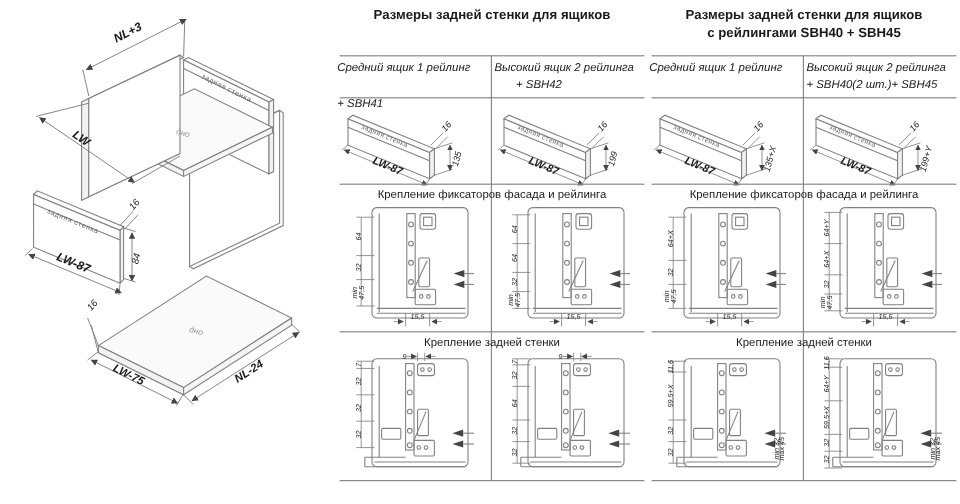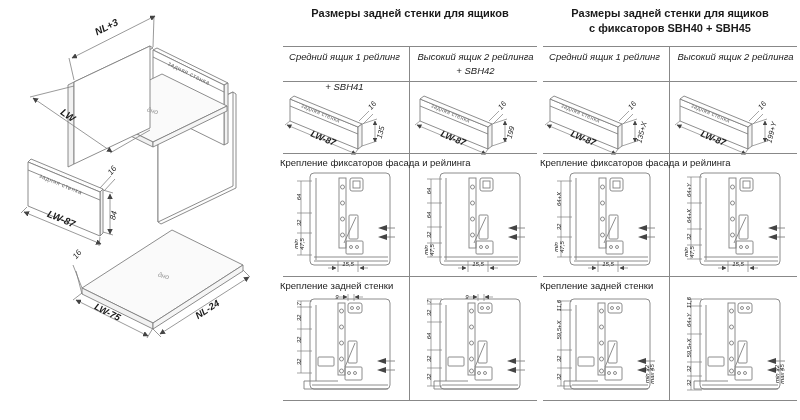--- a/index.html
+++ b/index.html
@@ -2,22 +2,22 @@
 <html><head>
 <meta charset="utf-8">
 <style>
   html,body{margin:0;padding:0;background:#fff;}
   .page{position:relative;width:800px;height:420px;background:#fff;overflow:hidden;
         font-family:"Liberation Sans",sans-serif;color:#1a1a1a;}
   .section{position:absolute;top:0;width:260px;height:420px;}
   .sec-title{position:absolute;left:0;width:100%;text-align:center;font-size:11px;font-weight:bold;line-height:14px;}
   .hline{position:absolute;left:3px;right:3px;height:1px;background:#888;}
   .vline{position:absolute;width:1px;background:#888;}
-  .hcell{position:absolute;text-align:center;font-size:9.5px;font-style:italic;line-height:13px;}
-  .grp-title{position:absolute;left:0;width:100%;font-size:9.5px;}
+  .hcell{position:absolute;font-size:9.5px;font-style:italic;line-height:13px;}
+  .grp-title{position:absolute;left:0;width:100%;text-align:center;font-size:9.5px;}
   svg{overflow:visible;}
   svg text{font-family:"Liberation Sans",sans-serif;}
   .pnl,.mdiag{position:absolute;}
   .tbold10{font-size:10px;font-weight:bold;font-style:italic;fill:#1a1a1a;text-anchor:middle;}
   .tbold9{font-size:9.5px;font-weight:bold;font-style:italic;fill:#1a1a1a;text-anchor:middle;}
   .tsmall{font-size:6px;fill:#666;letter-spacing:.5px;text-anchor:middle;}
   .tmut7{font-size:7px;font-style:italic;fill:#9a9a9a;text-anchor:middle;}
   .tital8{font-size:8px;font-style:italic;fill:#222;text-anchor:middle;}
   .tpanel{font-size:5.5px;fill:#666;letter-spacing:.4px;text-anchor:middle;}
   .tlw{font-size:9px;font-weight:bold;font-style:italic;fill:#1a1a1a;text-anchor:middle;}
@@ -182,21 +182,21 @@
     </g>
   </svg>
 
   <div class="section" style="left:280px">
     <div class="sec-title" style="top:6px">Размеры задней стенки для ящиков</div>
     <div class="hline" style="top:46px"></div>
     <div class="vline" style="left:129px;top:46px;height:354px"></div>
     <div class="hcell" style="left:1px;top:50px;width:127px">Средний ящик 1 рейлинг</div>
     <div class="hcell" style="left:1px;top:80px;width:127px">+ SBH41</div>
     <div class="hcell" style="left:132px;top:50px;width:127px">Высокий ящик 2 рейлинга</div>
-    <div class="hcell" style="left:132px;top:64px;width:127px">+ SBH42</div>
+    <div class="hcell" style="left:150px;top:64px;width:127px">+ SBH42</div>
     <div class="hline" style="top:81px"></div>
 
     <svg class="pnl" style="left:4px;top:86px" width="122" height="68" viewBox="0 0 122 68">
       <use href="#sym-panel"></use>
       <text class="tpanel" x="36" y="29" transform="rotate(22.5 36 29)">задняя стенка</text>
       <text class="tlw" x="38" y="55" transform="rotate(22.5 38 55)">LW-87</text>
       <text class="tdim8" x="90" y="21" transform="rotate(-50 90 21)">16</text>
       <text class="tdim8" x="99" y="47" transform="rotate(-75 99 47)">135</text>
     </svg>
     <svg class="pnl" style="left:134px;top:86px" width="122" height="68" viewBox="0 0 122 68">
@@ -305,25 +305,26 @@
         <text x="9" y="66" transform="rotate(-90 9 66)">32</text>
         <text x="9" y="84" transform="rotate(-90 9 84)">32</text>
       </g>
     </svg>
 
     <div class="hline" style="top:400px"></div>
   </div>
 
   <div class="section" style="left:540px">
     <div class="sec-title" style="top:6px">Размеры задней стенки для ящиков</div>
-    <div class="sec-title" style="top:21px">с фиксаторов SBH40 + SBH45</div>
+    <div class="sec-title" style="top:21px">с рейлингами SBH40 + SBH45</div>
     <div class="hline" style="top:46px"></div>
     <div class="vline" style="left:129px;top:46px;height:354px"></div>
     <div class="hcell" style="left:1px;top:50px;width:127px">Средний ящик 1 рейлинг</div>
     <div class="hcell" style="left:132px;top:50px;width:127px">Высокий ящик 2 рейлинга</div>
+    <div class="hcell" style="left:132px;top:64px;width:127px">+ SBH40(2 шт.)+ SBH45</div>
     <div class="hline" style="top:81px"></div>
 
     <svg class="pnl" style="left:4px;top:86px" width="122" height="68" viewBox="0 0 122 68">
       <use href="#sym-panel"></use>
       <text class="tpanel" x="36" y="29" transform="rotate(22.5 36 29)">задняя стенка</text>
       <text class="tlw" x="38" y="55" transform="rotate(22.5 38 55)">LW-87</text>
       <text class="tdim8" x="90" y="21" transform="rotate(-50 90 21)">16</text>
       <text class="tdim8" x="100" y="47" transform="rotate(-75 100 47)">135+X</text>
     </svg>
     <svg class="pnl" style="left:134px;top:86px" width="122" height="68" viewBox="0 0 122 68">

